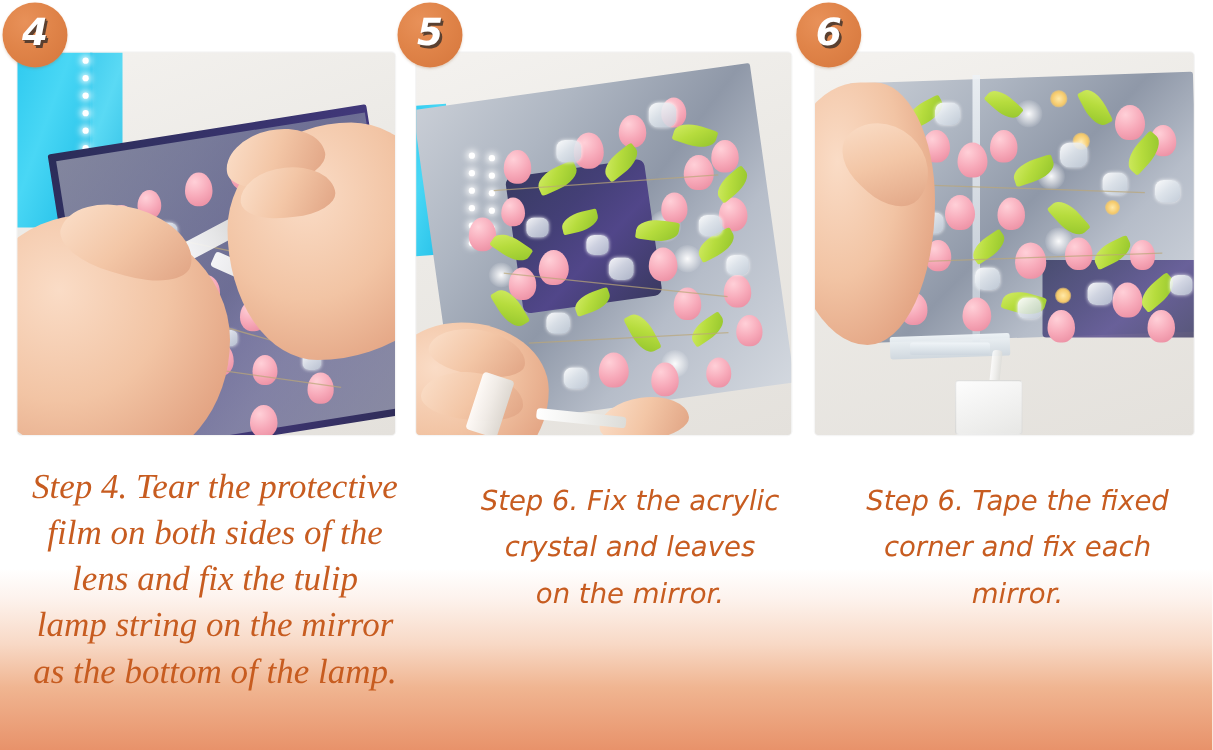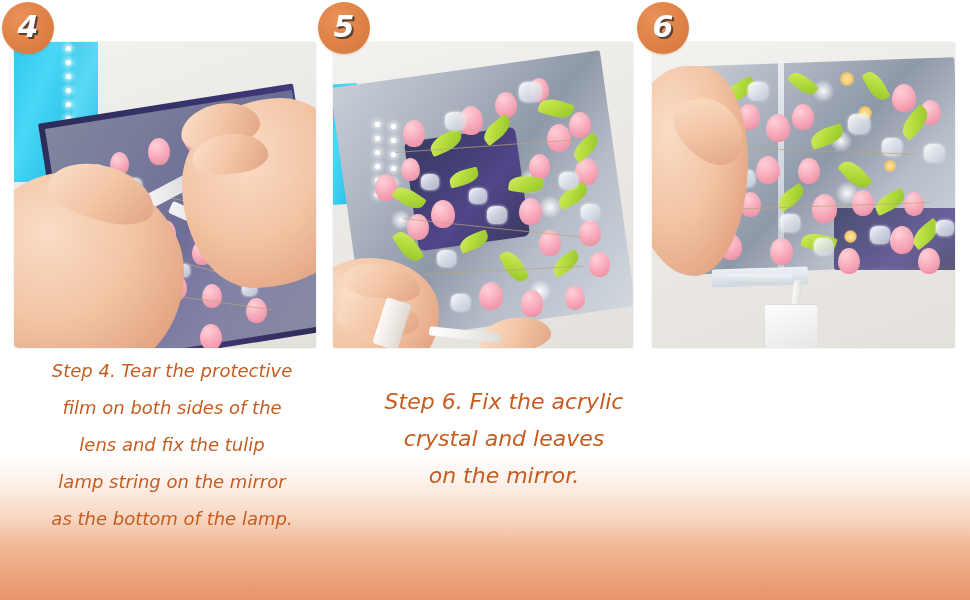--- a/index.html
+++ b/index.html
@@ -187,22 +187,23 @@
   .caption {
     position: absolute;
     color: #c75c20;
     font-family: "DejaVu Sans", sans-serif;
     font-style: italic;
     text-align: center;
     line-height: 37px;
     white-space: pre-line;
   }
   .caption-1 {
-    left: 0px;  top: 352px; width: 344px;
-    font-size: 18px;
+    left: 0px;  top: 371px; width: 344px;
+    font-size: 28px;
+    font-family: Liberation Serif, serif;
   }
   .caption-2 {
     left: 348px; top: 383px; width: 312px;
     font-size: 22px;
   }
   .caption-3 {
     left: 668px; top: 383px; width: 292px;
     font-size: 22px;
   }
 </style>
@@ -445,14 +446,16 @@
   </div>
 
   <div class="caption caption-1">Step 4. Tear the protective
 film on both sides of the
 lens and fix the tulip
 lamp string on the mirror
 as the bottom of the lamp.</div>
   <div class="caption caption-2">Step 6. Fix the acrylic
 crystal and leaves
 on the mirror.</div>
+  <div class="caption caption-3">Step 6. Tape the fixed
+corner and fix each mirror.</div>
 
 </div>
 
 </body></html>

